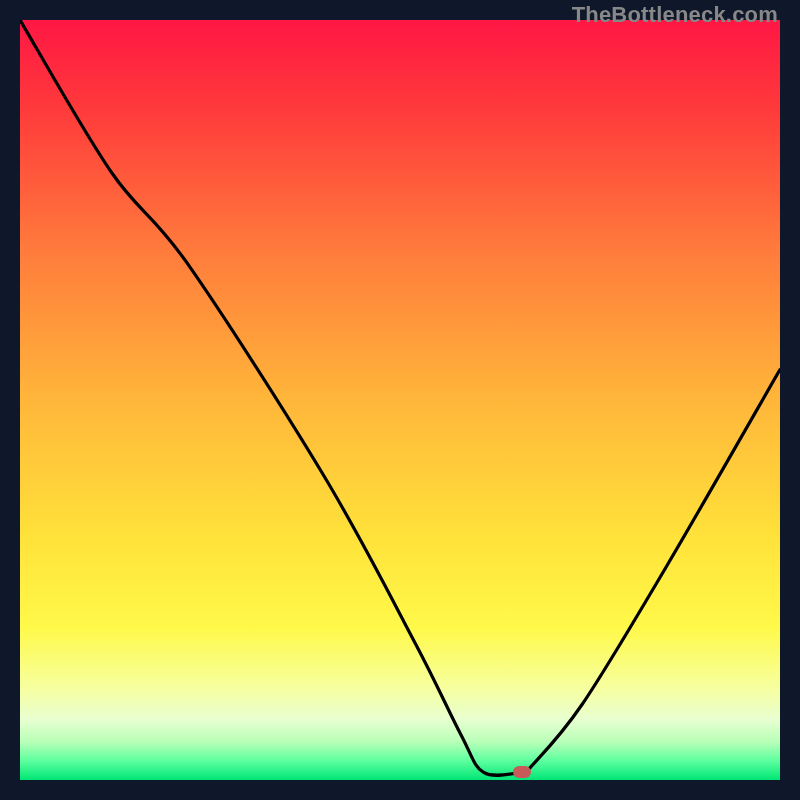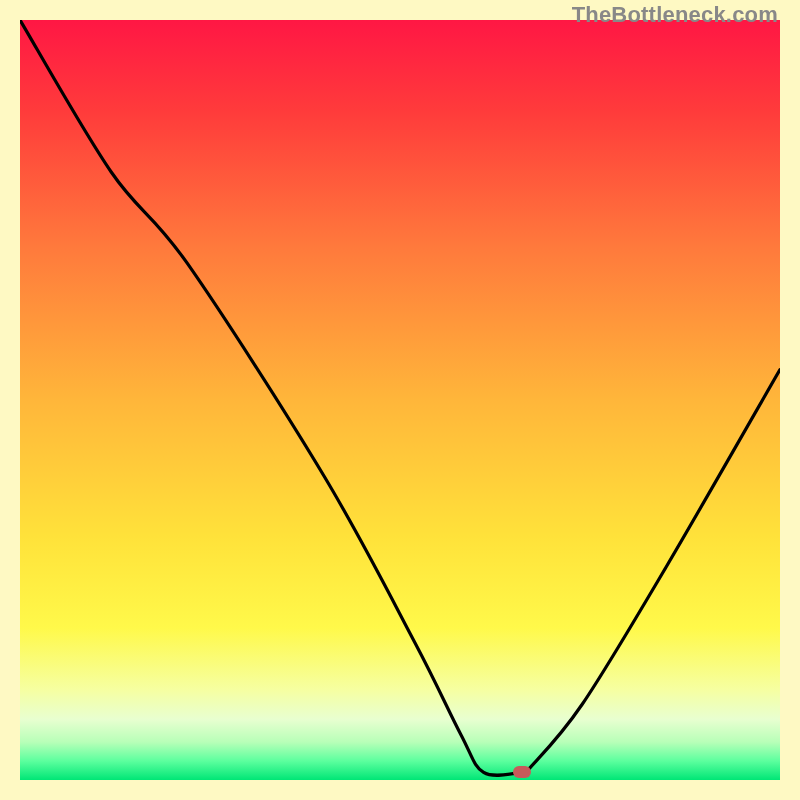--- a/index.html
+++ b/index.html
@@ -10,21 +10,21 @@
     background: #000;
     overflow: hidden;
     font-family: Arial, Helvetica, sans-serif;
   }
   .frame {
     position: absolute;
     left: 0;
     top: 0;
     width: 800px;
     height: 800px;
-    background: #fef9c3;
+    background: #0f172a;
   }
   .plot {
     position: absolute;
     left: 20px;
     top: 20px;
     width: 760px;
     height: 760px;
     overflow: hidden;
   }
   .gradient {

